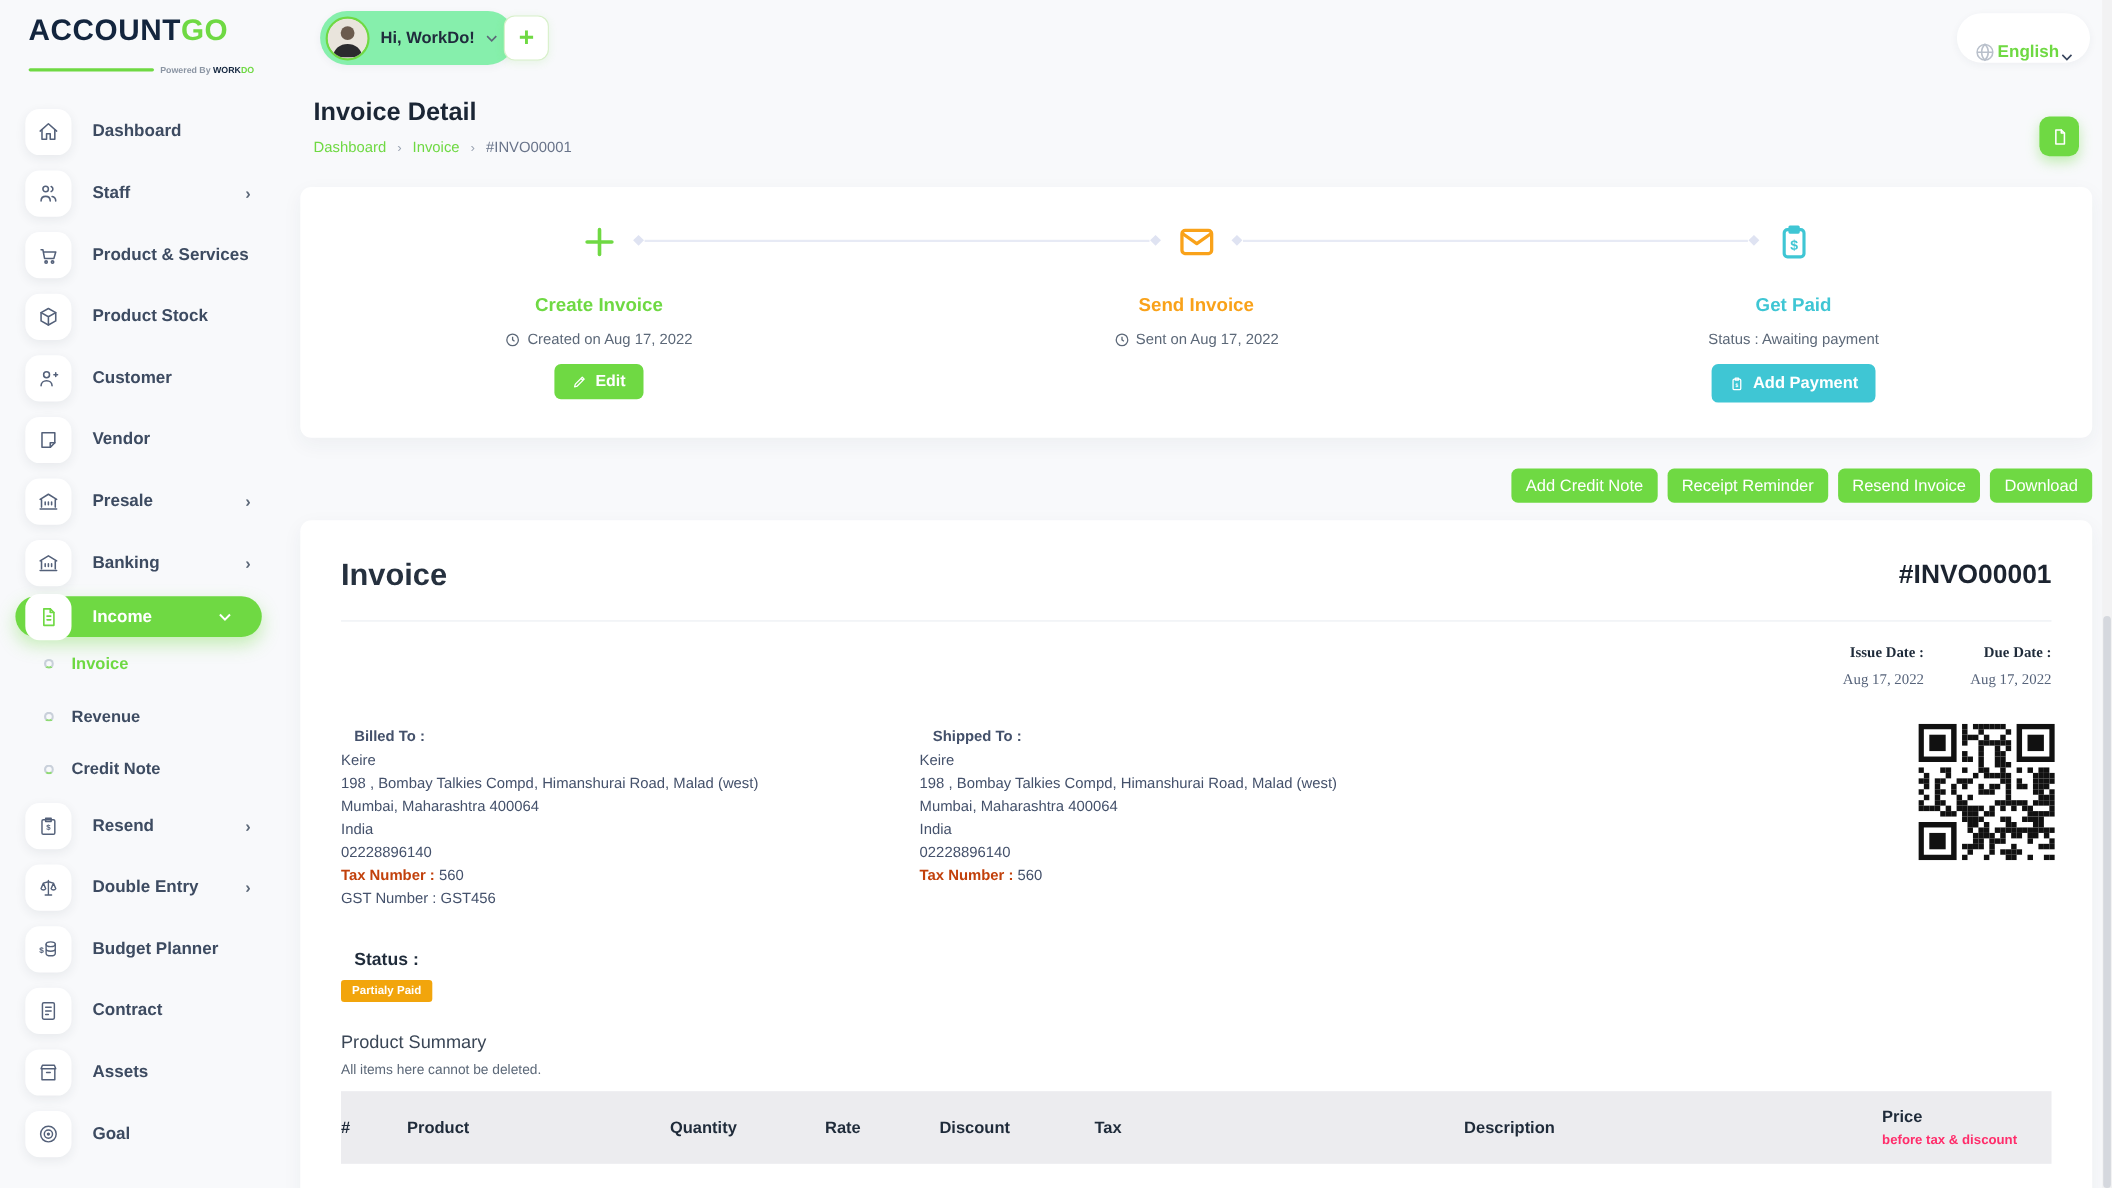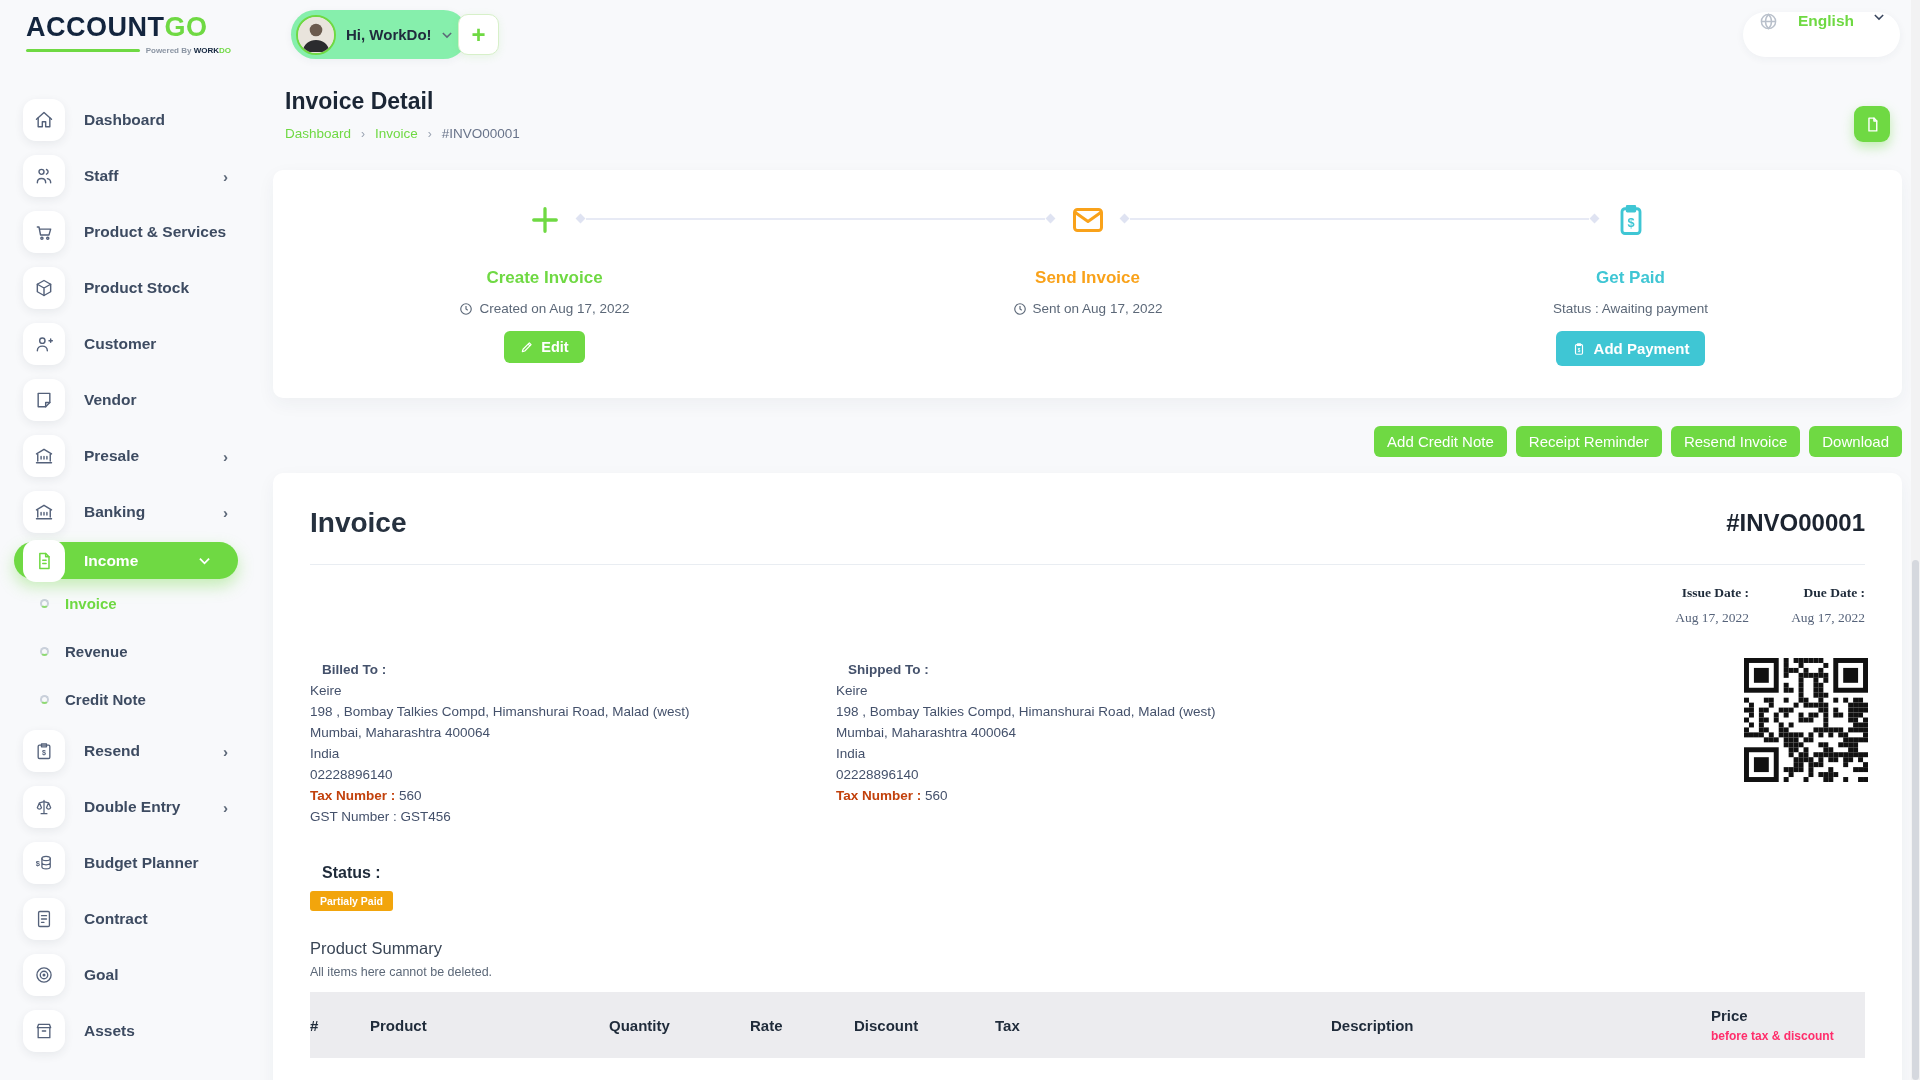--- a/index.html
+++ b/index.html
@@ -6,39 +6,39 @@
   html,body { width:1920px; height:1080px; overflow:hidden;
     font-family:"Liberation Sans","DejaVu Sans",sans-serif;
     background:#f8f9fb; color:#3d4b61; }
   svg { display:block; }
 
   
   .header { position:absolute; left:0; top:0; right:0; height:70px; }
   .logo { position:absolute; left:26px; top:12px; width:205px; cursor:pointer; }
   .logo-line1 { font-size:27px; font-weight:800; letter-spacing:.5px; color:#13253e; line-height:30px; }
   .logo-line1 .green { color:#6fd943; }
-  .logo-line2 { display:flex; align-items:center; margin-top:4px; }
+  .logo-line2 { display:flex; align-items:center; margin-top:17px; }
   .logo-bar { flex:1; height:3px; background:#6fd943; border-radius:2px; margin-right:6px; }
   .logo-tag { font-size:8px; color:#8b95a3; font-weight:600; white-space:nowrap; }
   .logo-tag b { color:#13253e; } .logo-tag b.green { color:#6fd943; }
 
   .user-pill { position:absolute; left:291px; top:10px; height:49px; background:#86efac;
     border-radius:26px; display:flex; align-items:center; padding:4px 16px 4px 5px; gap:10px;
     box-shadow:0 2px 8px rgba(40,55,70,.05); cursor:pointer; }
   .avatar { width:40px; height:40px; border-radius:50%; border:2px solid #6fd943; overflow:hidden; background:#e9e4dc; }
   .user-name { font-size:15px; font-weight:600; color:#202c3d; }
   .chev-down { width:10px; height:10px; }
 
   .plus-btn { position:absolute; left:458px; top:14px; width:41px; height:41px; background:#fff;
     border:1px solid #d7f0c9; border-radius:10px; color:#6fd943; font-size:24px; font-weight:600;
     display:flex; align-items:center; justify-content:center; cursor:pointer;
     box-shadow:0 2px 8px rgba(111,217,67,.12); }
 
   .lang-pill { position:absolute; right:20px; top:12px; height:45px; background:#fff;
-    border-radius:24px; display:flex; align-items:flex-start; gap:20px; padding:0 16px; cursor:pointer;
+    border-radius:24px; display:flex; align-items:flex-end; gap:2px; padding:0 16px; cursor:pointer;
     box-shadow:0 2px 8px rgba(40,55,70,.05); }
   .lang-label { font-size:15.5px; font-weight:600; color:#6fd943; }
 
   
   .sidebar { position:absolute; left:0; top:70px; bottom:0; width:256px; padding-top:22px; }
   .sb-item { height:56px; display:flex; align-items:center; padding-left:23px; position:relative; cursor:pointer; }
   .tile { width:42px; height:42px; background:#fff; border-radius:13px; display:flex; align-items:center;
     justify-content:center; box-shadow:0 3px 10px rgba(40,55,70,.08); flex:none; }
   .sb-label { margin-left:19px; font-size:15.5px; font-weight:600; color:#3d4b61; white-space:nowrap; }
   .sb-chev { position:absolute; right:28px; color:#5c6878; font-size:15px; font-weight:700; }
@@ -313,36 +313,36 @@
         <svg width="20" height="20" viewBox="0 0 24 24" fill="none" stroke="#54617a" stroke-width="1.6" stroke-linecap="round" stroke-linejoin="round">
           <rect x="5.5" y="3" width="13" height="18" rx="1.5"></rect>
           <path d="M9 8h6M9 12h6M9 16h3"></path>
         </svg>
       </span>
     <span class="sb-label">Contract</span>
   </div>
 
   <div class="sb-item">
     <span class="tile">
+        <svg width="20" height="20" viewBox="0 0 24 24" fill="none" stroke="#54617a" stroke-width="1.6" stroke-linecap="round" stroke-linejoin="round">
+          <path d="M4 8l1.5-4h13L20 8M4 8h16M5 8v12h14V8M10 12h4"></path>
+        </svg>
+      </span>
+    <span class="sb-label">Assets</span>
+  </div>
+
+  <div class="sb-item">
+    <span class="tile">
         <svg width="20" height="20" viewBox="0 0 24 24" fill="none" stroke="#54617a" stroke-width="1.6">
           <circle cx="12" cy="12" r="8.5"></circle>
           <circle cx="12" cy="12" r="4.5"></circle>
           <circle cx="12" cy="12" r="1" fill="#54617a"></circle>
         </svg>
       </span>
     <span class="sb-label">Goal</span>
-  </div>
-
-  <div class="sb-item">
-    <span class="tile">
-        <svg width="20" height="20" viewBox="0 0 24 24" fill="none" stroke="#54617a" stroke-width="1.6" stroke-linecap="round" stroke-linejoin="round">
-          <path d="M4 8l1.5-4h13L20 8M4 8h16M5 8v12h14V8M10 12h4"></path>
-        </svg>
-      </span>
-    <span class="sb-label">Assets</span>
   </div>
 </nav>
 
 <h1 class="page-title">Invoice Detail</h1>
 <div class="breadcrumb">
   <span class="link">Dashboard</span>
   <span class="sep">›</span>
   <span class="link">Invoice</span>
   <span class="sep">›</span>
   <span class="cur">#INVO00001</span>

